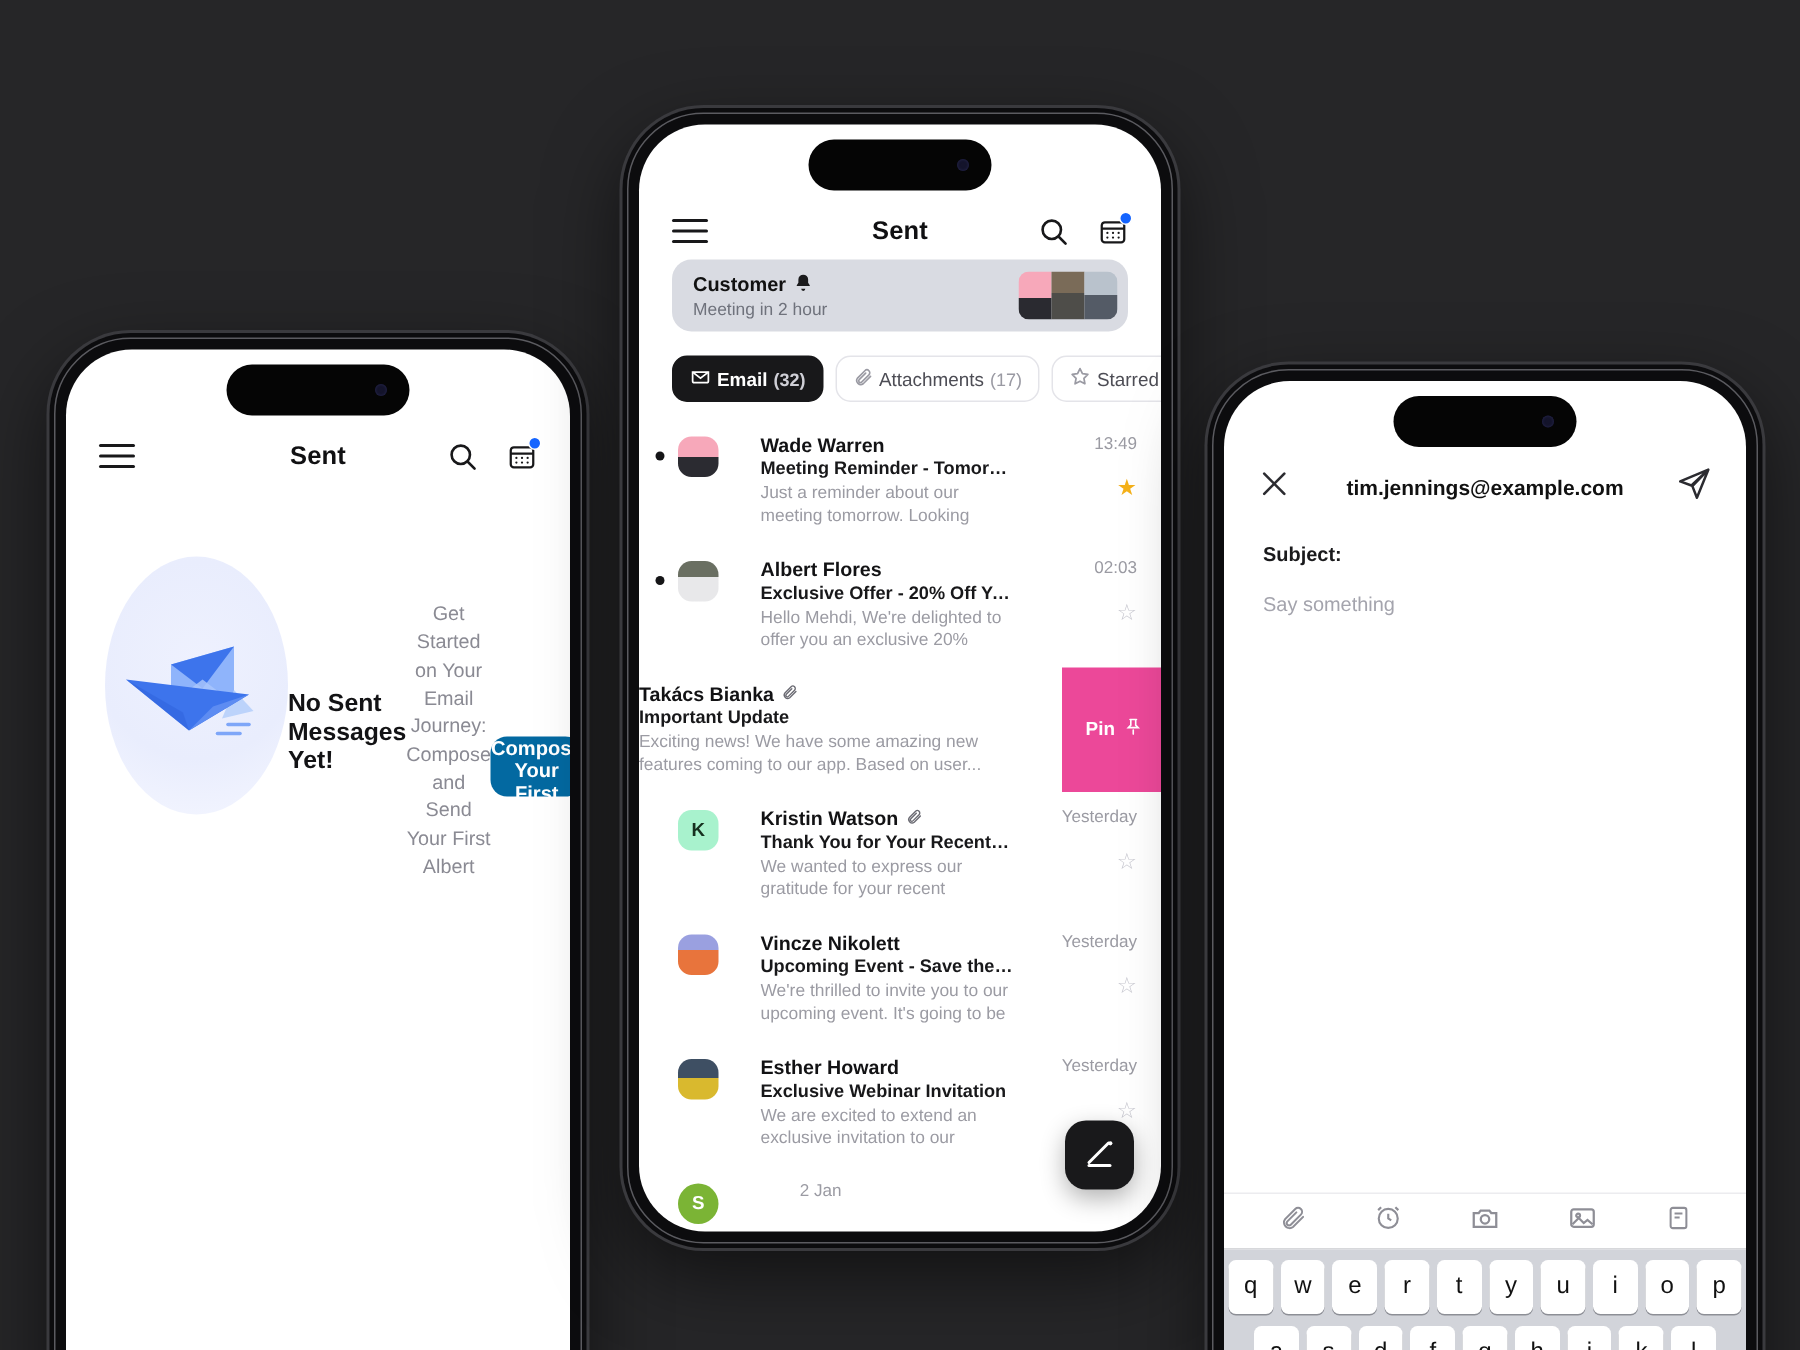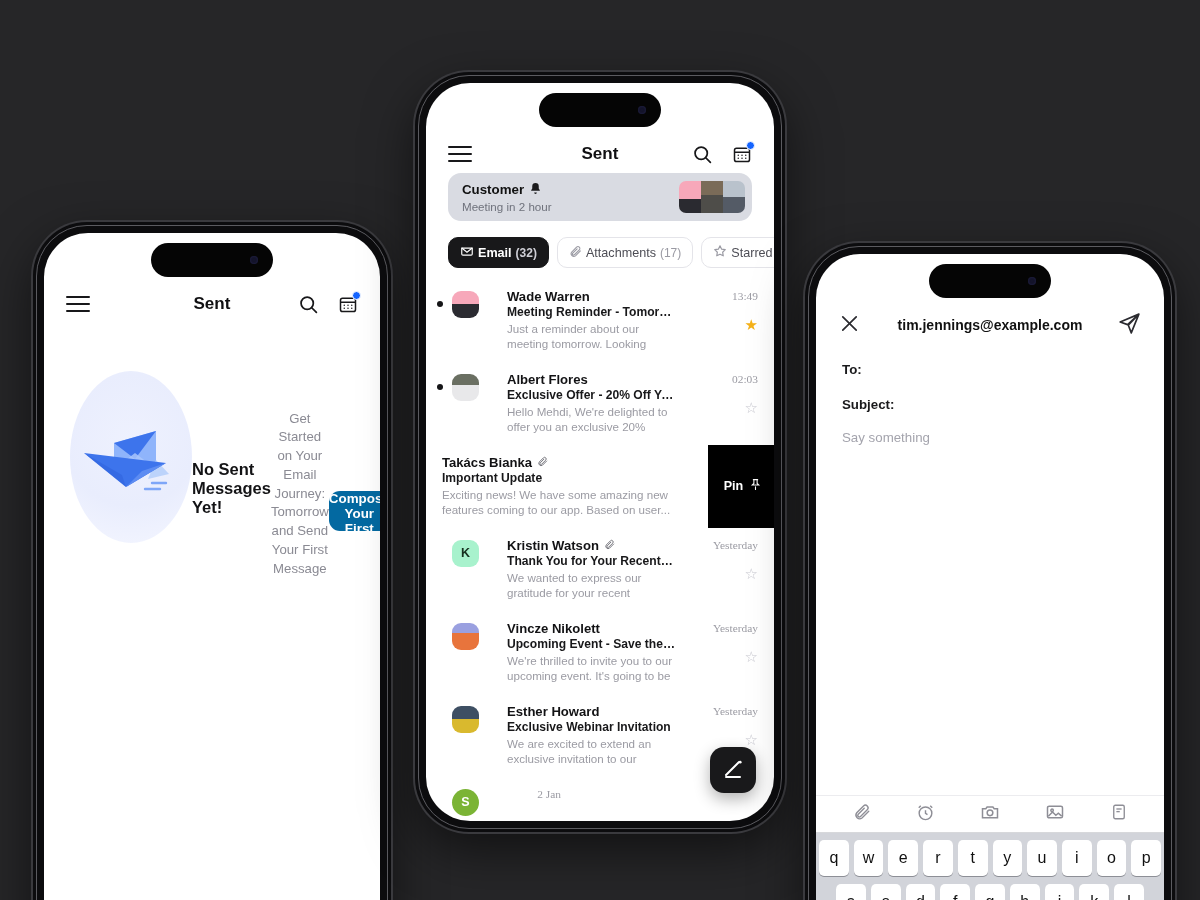--- a/index.html
+++ b/index.html
@@ -81,27 +81,27 @@
 
   .list{ position:relative; }
   .row{ position:relative; display:flex; gap:28px; padding: 10px 16px 10px 26px; align-items:flex-start;}
   .dot{ position:absolute; left:11px; top:22px; width:6px;height:6px;border-radius:50%; background:#151517;}
   .av{ flex:0 0 auto; width:27px;height:27px;border-radius:9px; overflow:hidden; margin-top:2px;
        display:flex;align-items:center;justify-content:center; font-size:12.5px; font-weight:700;}
   .body{ flex:1 1 auto; min-width:0;}
   .nm{ display:flex; align-items:center; gap:5px; font-size:13.1px; font-weight:700; color:#121214;}
   .sub{ font-size:12.1px; font-weight:700; color:#18181a; margin-top:1px; white-space:nowrap; overflow:hidden; text-overflow:ellipsis;}
   .prev{ font-size:11.6px; color:#9b9ba3; line-height:1.33; margin-top:2px; max-height:31px; overflow:hidden;}
-  .meta{ flex:0 0 auto; width:54px; display:flex; flex-direction:column; align-items:flex-end; padding-top:1px;font-family:Liberation Serif, serif;}
+  .meta{ flex:0 0 auto; width:54px; display:flex; flex-direction:column; align-items:flex-end; padding-top:1px;}
   .time{ font-size:11.4px; color:#9b9ba3; white-space:nowrap;}
   .star{ margin-top:16px; font-size:15px; color:#c9c9d1; line-height:1;}
   .star.on{ color:#f5b119; }
   .row.swiped{ padding-left:0; }
-  .row.swiped .body{ padding-left:16px; }
-  .pin{ position:absolute; right:-4px; top:0; bottom:0; width:70px; background:#000000; color:#fff;
+  .row.swiped .body{ padding-left:0; }
+  .pin{ position:absolute; right:-4px; top:0; bottom:0; width:70px; background:#ec4899; color:#fff;
         display:flex; align-items:center; justify-content:center; gap:6px; font-size:12.6px; font-weight:600;}
   .fab{ position:absolute; right:18px; bottom:28px; width:46px;height:46px;border-radius:14px;
         background:#19191b; display:flex;align-items:center;justify-content:center; cursor:pointer;
         box-shadow:0 6px 16px rgba(0,0,0,.3); z-index:10;}
 
   
   .chdr{ display:flex; align-items:center; padding: 56px 22px 0; height:86px; position:relative;}
   .chdr .addr{ position:absolute; left:0; right:0; text-align:center; font-size:14px; font-weight:700; color:#111;}
   .fields{ padding: 12px 26px 0;}
   .fld{ font-size:13.3px; font-weight:700; color:#1a1a1c; padding:10px 0;}
@@ -169,21 +169,21 @@
               <path d="M56 82 L72 66 L96 58 Z" fill="#5d8cf2"></path>
               <path d="M14 48 L56 82 L52 70 Z" fill="#2f63dd" opacity=".55"></path>
               <g stroke="#7ea6f8" stroke-width="2.4" stroke-linecap="round">
                 <line x1="75" y1="84" x2="90" y2="84"></line>
                 <line x1="82" y1="78" x2="96" y2="78"></line>
               </g>
             </g>
           </svg>
         </div>
         <h2>No Sent Messages Yet!</h2>
-        <p>Get Started on Your Email Journey: Tomorrow and Send Your First Message</p>
+        <p>Get Started on Your Email Journey: Compose and Send Your First Albert</p>
         <button class="cta">Compose Your First Email</button>
       </div>
     </div>
   </div>
 
   <div class="phone" id="phone-center">
     <div class="screen">
       <div class="island">
           <i></i>
         </div>
@@ -414,21 +414,20 @@
         </span>
         <div class="addr">tim.jennings@example.com</div>
         <span style="margin-left:auto">
           <svg width="25" height="25" viewBox="0 0 24 24" fill="none" stroke="#2b2b30" stroke-width="1.6" stroke-linejoin="round">
               <path d="M21 3L3 10.5l7.2 2.6L21 3zM21 3l-7.3 18-2.9-7.5L21 3z"></path>
             </svg>
         </span>
       </div>
 
       <div class="fields">
-        <div class="fld">To:</div>
         <div class="fld">Subject:</div>
         <div class="saybox">Say something</div>
       </div>
 
       <div class="toolbar">
         <span>
           <svg width="18" height="18" viewBox="0 0 24 24" fill="none" stroke="#8e8e96" stroke-width="1.8" stroke-linecap="round">
               <path d="M21 11l-9 9a5 5 0 0 1-7-7l9-9a3.5 3.5 0 0 1 5 5l-9 9a2 2 0 0 1-3-3l8-8"></path>
             </svg>
         </span>

